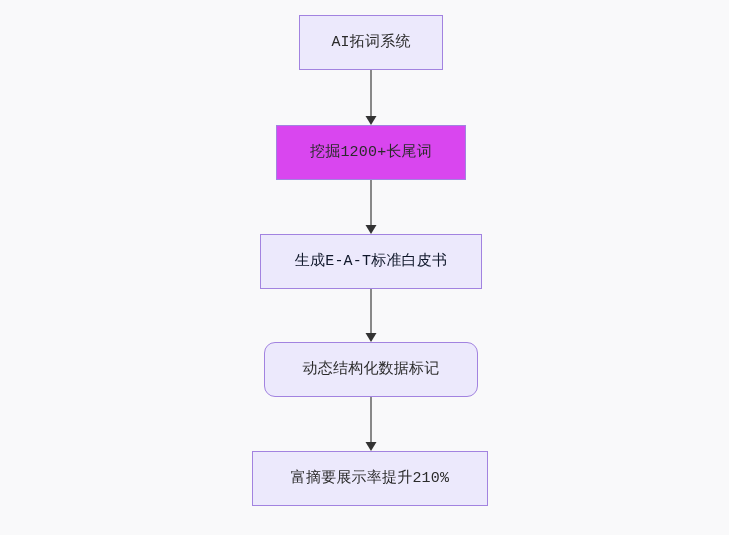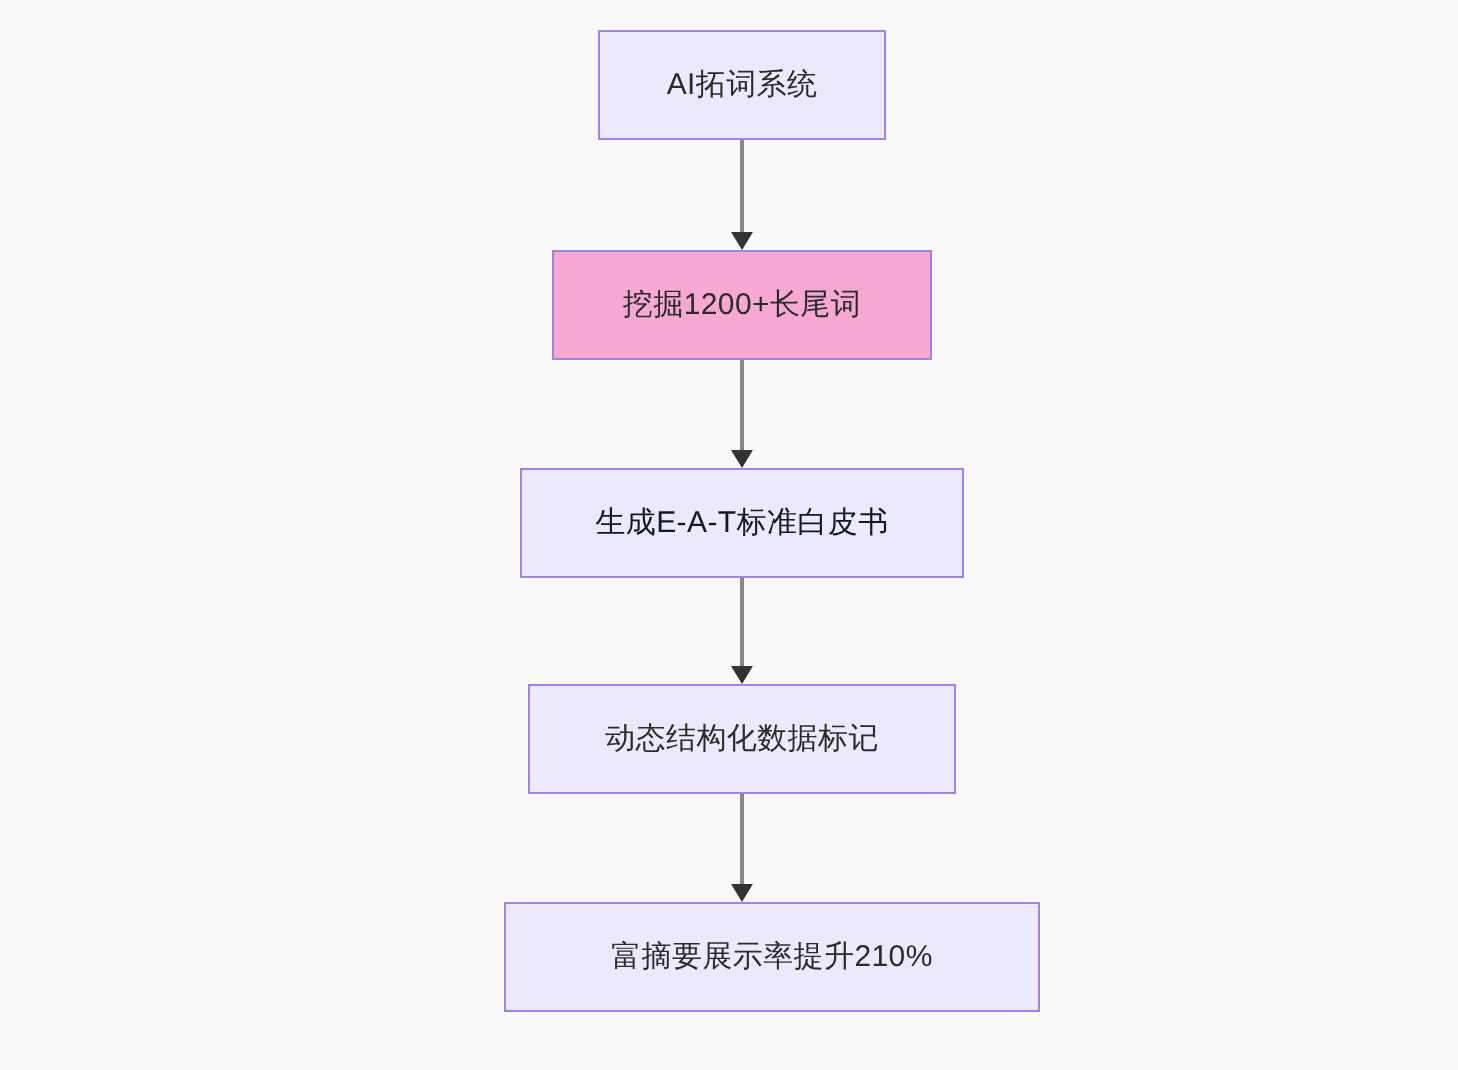--- a/index.html
+++ b/index.html
@@ -28,20 +28,21 @@
     align-items: center;
     justify-content: center;
     color: #2b2b2b;
     font-size: 15px;
     line-height: 1.2;
     letter-spacing: 0.2px;
     white-space: nowrap;
   }
   .node-label {
     display: block;
+    font-family: Liberation Mono, monospace;
   }
   .edge {
     position: absolute;
   }
   .edge svg {
     display: block;
     overflow: visible;
   }
 </style>
 </head>
@@ -73,26 +74,26 @@
           <line x1="8" y1="0" x2="8" y2="46" stroke="#888888" stroke-width="2"></line>
           <polygon points="8,54 2.5,45 13.5,45" fill="#333333"></polygon>
         </svg>
       </div>
     </div>
 
   <div id="node-layer">
       <div class="node" style="left: 299px; top: 15px; width: 144px; height: 55px; background: rgb(236, 233, 252); border-color: rgb(162, 131, 224); color: rgb(43, 43, 43);">
         <span class="node-label">AI拓词系统</span>
       </div>
-      <div class="node" style="left: 276px; top: 125px; width: 190px; height: 55px; background: #f9a8d4; border-color: rgb(162, 131, 224); color: rgb(43, 43, 43);">
+      <div class="node" style="left: 276px; top: 125px; width: 190px; height: 55px; background: #d946ef; border-color: rgb(162, 131, 224); color: rgb(43, 43, 43);">
         <span class="node-label">挖掘1200+长尾词</span>
       </div>
       <div class="node" style="left: 260px; top: 234px; width: 222px; height: 55px; background: rgb(236, 233, 252); border-color: rgb(162, 131, 224); color: #0f172a;">
         <span class="node-label">生成E-A-T标准白皮书</span>
       </div>
-      <div class="node" style="left: 264px; top: 342px; width: 214px; height: 55px; background: rgb(236, 233, 252); border-color: rgb(162, 131, 224); color: rgb(43, 43, 43);">
+      <div class="node" style="left: 264px; top: 342px; width: 214px; height: 55px; background: rgb(236, 233, 252); border-color: rgb(162, 131, 224); color: rgb(43, 43, 43); border-radius: 11px;">
         <span class="node-label">动态结构化数据标记</span>
       </div>
-      <div class="node" style="left: 252px; top: 451px; width: 268px; height: 55px; background: rgb(236, 233, 252); border-color: rgb(162, 131, 224); color: rgb(43, 43, 43);">
+      <div class="node" style="left: 252px; top: 451px; width: 236px; height: 55px; background: rgb(236, 233, 252); border-color: rgb(162, 131, 224); color: rgb(43, 43, 43);">
         <span class="node-label">富摘要展示率提升210%</span>
       </div>
     </div>
 </div>
 
 </body></html>

